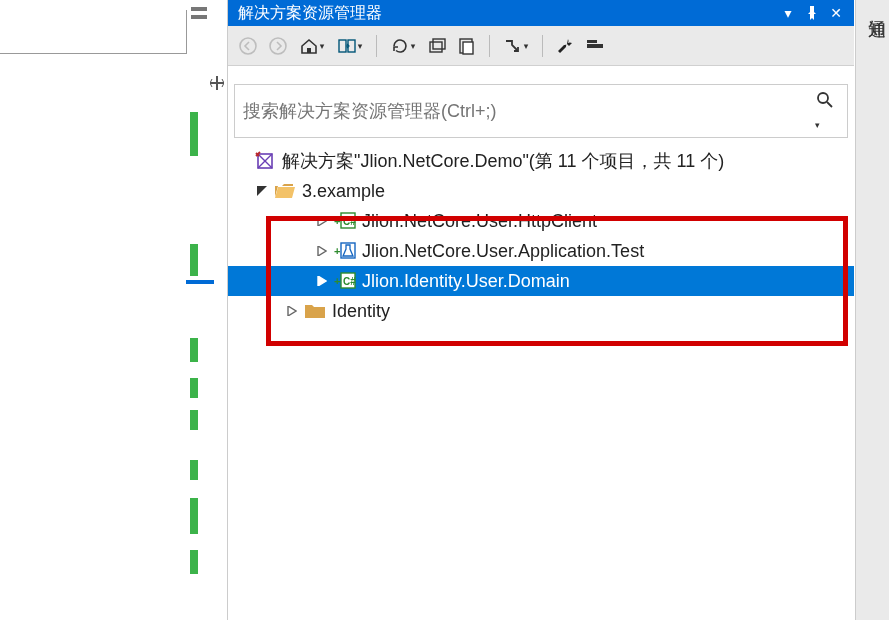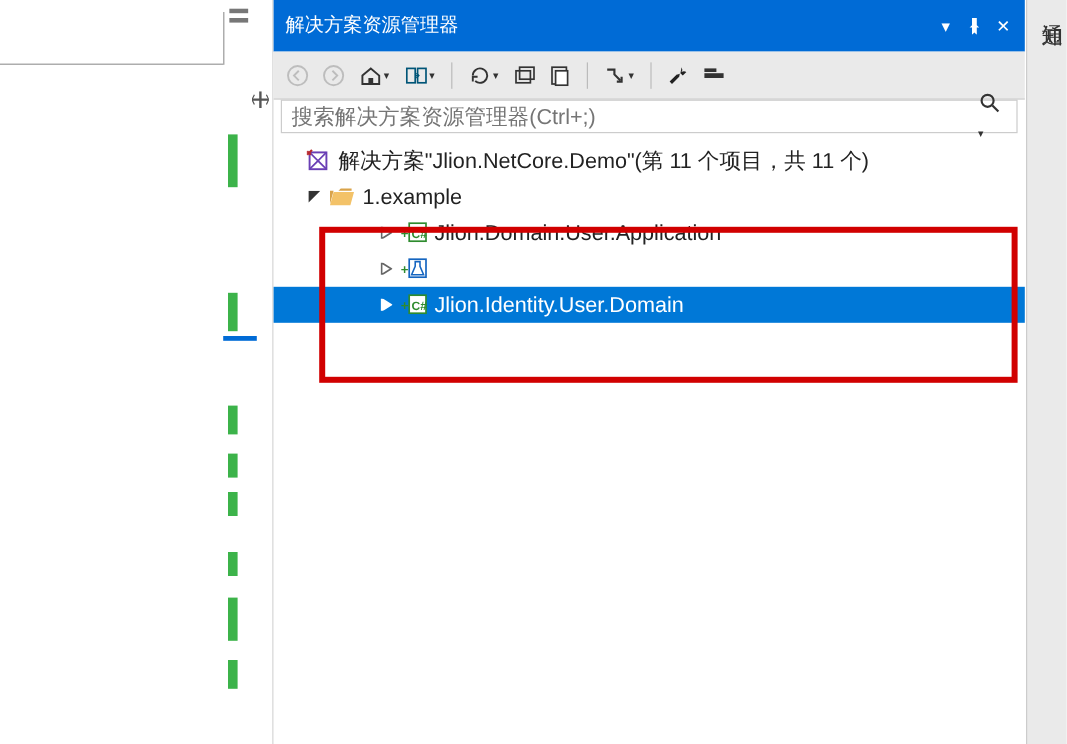--- a/index.html
+++ b/index.html
@@ -30,37 +30,37 @@
     .green-track {
       position: absolute; left: 190px; top: 100px; width: 10px; height: 500px;
     }
     .green-seg { position: absolute; left: 0; width: 8px; background: #3cb34a; }
     .blue-seg { position: absolute; left: -4px; width: 28px; height: 4px; background: #006bd6; }
     .main-pane {
       position: absolute; left: 228px; top: 0; width: 626px; height: 620px;
       background: #fff; display: flex; flex-direction: column;
     }
     .title-bar {
-      height: 43px; background: #006bd6; color: #fff; display: flex;
+      height: 26px; background: #006bd6; color: #fff; display: flex;
       align-items: center; padding: 0 6px 0 10px; font-size: 16px;
     }
     .title-text { flex: 1; }
     .title-btn { width: 24px; height: 24px; display: flex; align-items: center;
       justify-content: center; cursor: pointer; font-size: 14px; }
     .toolbar {
       height: 40px; background: #eaeaea; display: flex; align-items: center;
       padding: 0 6px; gap: 2px; border-bottom: 1px solid #d0d0d0;
     }
     .tbtn { width: 28px; height: 28px; display: flex; align-items: center;
       justify-content: center; cursor: pointer; color: #444; }
     .tbtn.dis { opacity: 0.45; cursor: default; }
     .tbtn.drop { width: 36px; }
     .tsep { width: 1px; height: 22px; background: #bbb; margin: 0 6px; }
     .search-row {
-      height: 28px; border: 1px solid #ccc; margin: 0 6px 4px 6px;
+      height: 54px; border: 1px solid #ccc; margin: 18px 6px 4px 6px;
       display: flex; align-items: center; padding: 0 8px;
     }
     .search-input {
       flex: 1; border: none; outline: none; font-size: 18px; color: #777;
       background: transparent; font-family: inherit;
     }
     .search-icon { width: 24px; color: #444; }
     .tree {
       flex: 1; font-size: 18px; color: #222; padding-top: 4px; position: relative;
       user-select: none;
@@ -228,72 +228,86 @@
           <svg width="10" height="10" viewBox="0 0 10 10">
             <path d="M0 0L10 0L0 10z" fill="#333"></path>
           </svg>
         </span>
       <span class="ico">
           <svg width="20" height="16" viewBox="0 0 20 16">
             <path d="M0 3h7l2-2h9v2H3l-3 11z" fill="#d9a34a"></path>
             <path d="M3 4h17l-3 11H0z" fill="#f3c268"></path>
           </svg>
         </span>
-      <span class="lbl">1.example</span>
+      <span class="lbl">3.example</span>
     </div>
 
 
     <div class="node" style="padding-left:86px">
       <span class="exp">
           <svg width="10" height="10" viewBox="0 0 10 10">
             <path d="M1 0L9 5L1 10z" fill="none" stroke="#666" stroke-width="1.4"></path>
           </svg>
         </span>
       <span class="ico">
           <svg width="22" height="18" viewBox="0 0 22 18">
             <text x="0" y="13" font-size="11" fill="#2e8b2e" font-weight="bold">+</text>
             <rect x="7" y="1" width="14" height="15" fill="#fff" stroke="#2e8b2e" stroke-width="1.4"></rect>
             <text x="9" y="13" font-size="10" fill="#2e8b2e" font-weight="bold">C#</text>
           </svg>
         </span>
-      <span class="lbl">Jlion.Domain.User.Application</span>
+      <span class="lbl">Jlion.NetCore.User.HttpClient</span>
     </div>
 
     <div class="node" style="padding-left:86px">
       <span class="exp">
           <svg width="10" height="10" viewBox="0 0 10 10">
             <path d="M1 0L9 5L1 10z" fill="none" stroke="#666" stroke-width="1.4"></path>
           </svg>
         </span>
       <span class="ico">
           <svg width="22" height="18" viewBox="0 0 22 18">
             <text x="0" y="13" font-size="11" fill="#2e8b2e" font-weight="bold">+</text>
             <rect x="7" y="1" width="14" height="15" fill="#fff" stroke="#1565c0" stroke-width="1.4"></rect>
             <path d="M12 3v4l-3 7h10l-3-7V3z" fill="none" stroke="#1565c0" stroke-width="1.3"></path>
           </svg>
         </span>
+      <span class="lbl">Jlion.NetCore.User.Application.Test</span>
     </div>
 
     <div class="node sel" style="padding-left:86px">
       <span class="exp">
           <svg width="10" height="10" viewBox="0 0 10 10">
             <path d="M1 0L9 5L1 10z" fill="none" stroke="#fff" stroke-width="1.4"></path>
           </svg>
         </span>
       <span class="ico">
           <svg width="22" height="18" viewBox="0 0 22 18">
             <text x="0" y="13" font-size="11" fill="#2e8b2e" font-weight="bold">+</text>
             <rect x="7" y="1" width="14" height="15" fill="#fff" stroke="#2e8b2e" stroke-width="1.4"></rect>
             <text x="9" y="13" font-size="10" fill="#2e8b2e" font-weight="bold">C#</text>
           </svg>
         </span>
       <span class="lbl">Jlion.Identity.User.Domain</span>
     </div>
 
 
+    <div class="node" style="padding-left:56px">
+      <span class="exp">
+          <svg width="10" height="10" viewBox="0 0 10 10">
+            <path d="M1 0L9 5L1 10z" fill="none" stroke="#666" stroke-width="1.4"></path>
+          </svg>
+        </span>
+      <span class="ico">
+          <svg width="20" height="16" viewBox="0 0 20 16">
+            <path d="M0 2h7l2 2h11v11H0z" fill="#d9a34a"></path>
+          </svg>
+        </span>
+      <span class="lbl">Identity</span>
+    </div>
 
 
     <div class="redbox" style="left:38px; top:74px; width:582px; height:130px;"></div>
   </div>
 </div>
 
 <div class="right-strip">
   <span>通知</span>
 </div>
 

